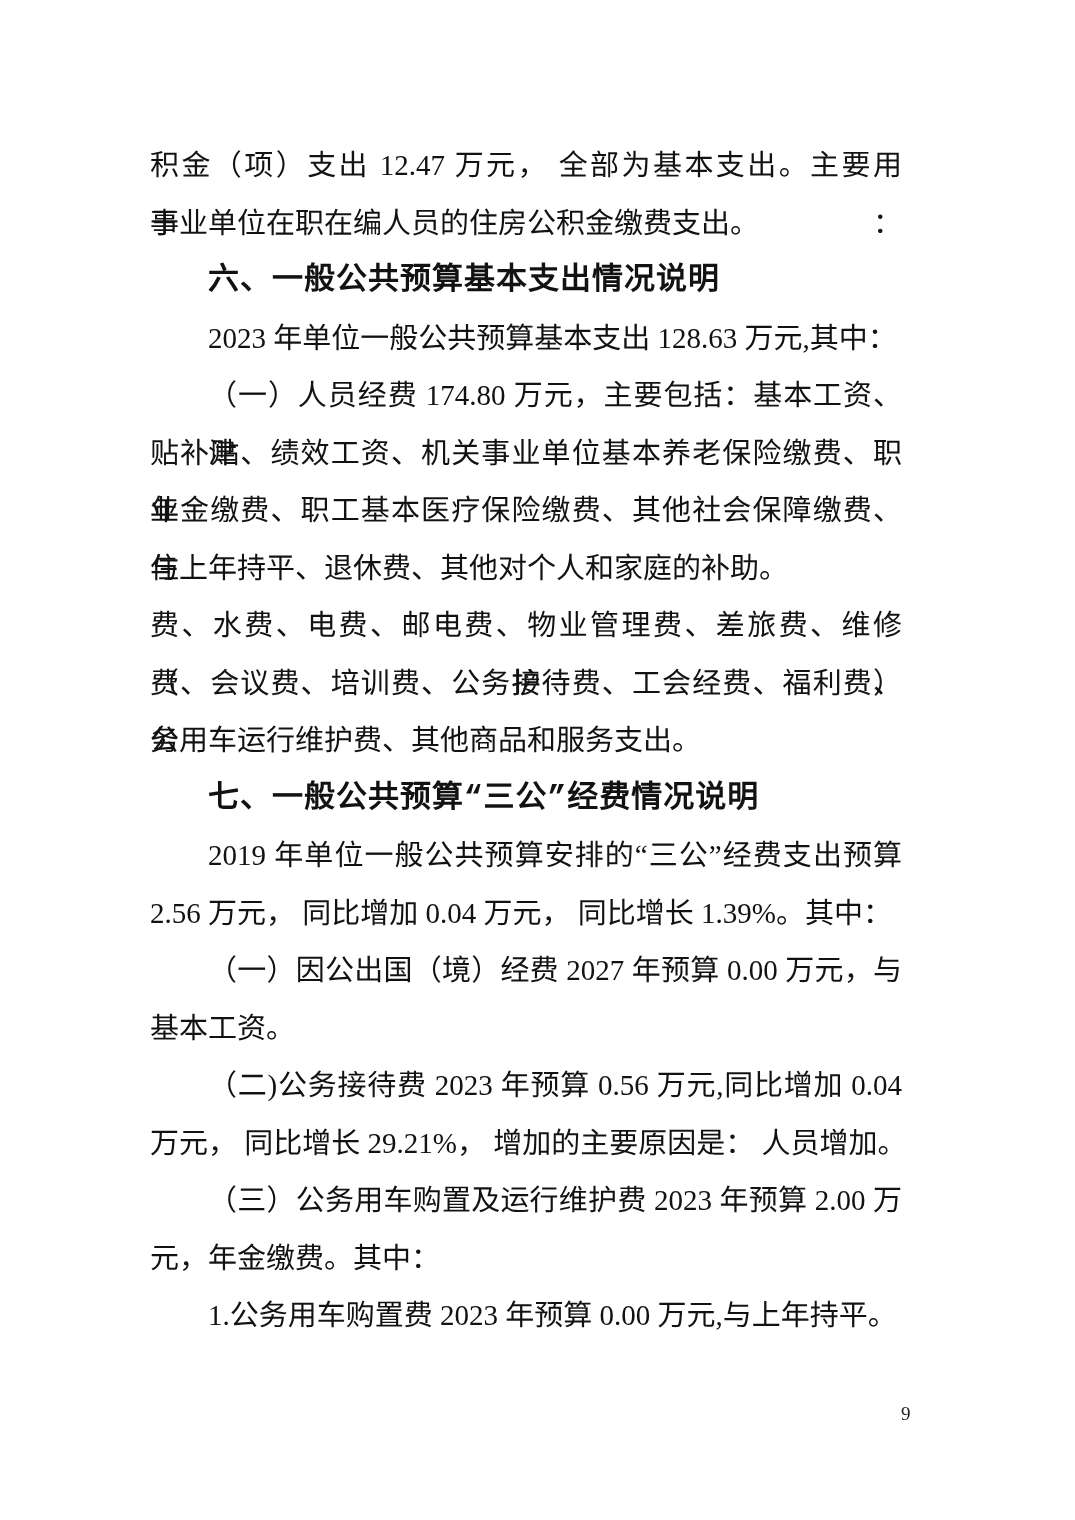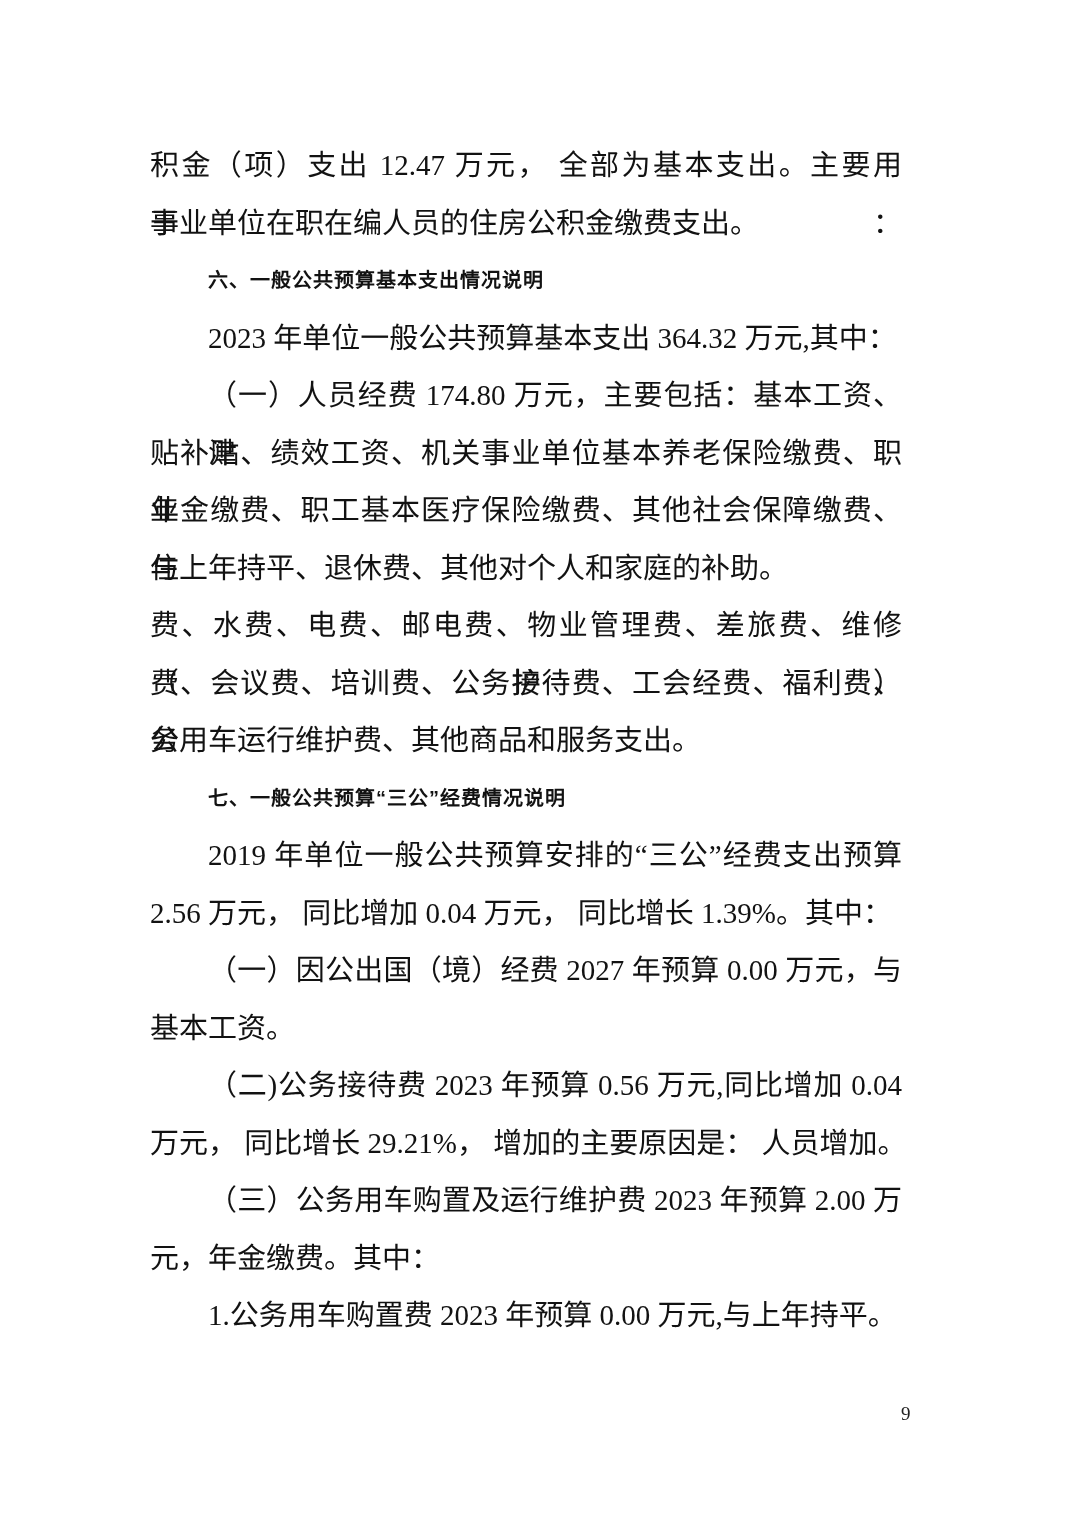--- a/index.html
+++ b/index.html
@@ -31,44 +31,44 @@
   }
   .full {
     white-space: normal;
     text-align: justify;
     text-align-last: justify;
   }
   .indent {
     padding-left: 58px;
   }
   .heading {
-    font-family: Liberation Sans, sans-serif;
+    font-family: Liberation Mono, monospace;
     font-weight: 700;
-    font-size: 20px;
+    font-size: 31px;
     letter-spacing: 1px;
   }
   .page-number {
     position: absolute;
     left: 901px;
     top: 1400px;
     font-size: 19px;
     line-height: 28px;
     color: #222;
     font-family: "Liberation Serif", "DejaVu Serif", serif;
   }
 </style>
 </head>
 <body>
 
 <div class="page">
   <div class="text-block">
     <div class="line full">积金（项）支出 12.47 万元， 全部为基本支出。主要用于：</div>
     <div class="line">事业单位在职在编人员的住房公积金缴费支出。</div>
     <div class="line heading indent">六、一般公共预算基本支出情况说明</div>
-    <div class="line indent">2023 年单位一般公共预算基本支出 364.32 万元,其中：</div>
+    <div class="line indent">2023 年单位一般公共预算基本支出 128.63 万元,其中：</div>
     <div class="line full indent">（一）人员经费 174.80 万元，主要包括：基本工资、津</div>
     <div class="line full">贴补贴、绩效工资、机关事业单位基本养老保险缴费、职业</div>
     <div class="line full">年金缴费、职工基本医疗保险缴费、其他社会保障缴费、住</div>
     <div class="line">与上年持平、退休费、其他对个人和家庭的补助。</div>
     <div class="line full">费、水费、电费、邮电费、物业管理费、差旅费、维修（护）</div>
     <div class="line full">费、会议费、培训费、公务接待费、工会经费、福利费、公</div>
     <div class="line">务用车运行维护费、其他商品和服务支出。</div>
     <div class="line heading indent">七、一般公共预算“三公”经费情况说明</div>
     <div class="line full indent">2019 年单位一般公共预算安排的“三公”经费支出预算</div>
     <div class="line">2.56 万元， 同比增加 0.04 万元， 同比增长 1.39%。其中：</div>

